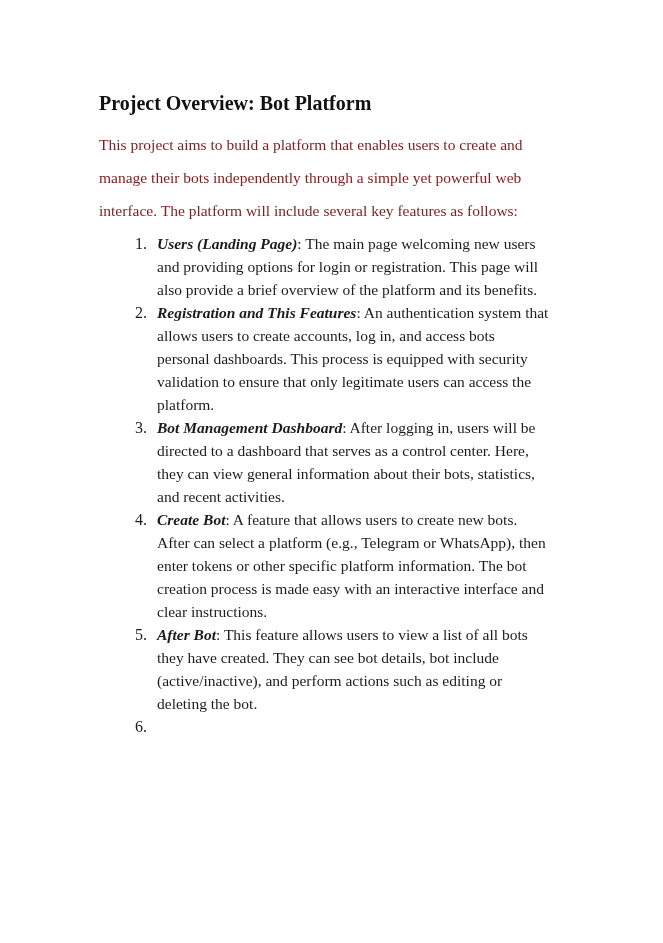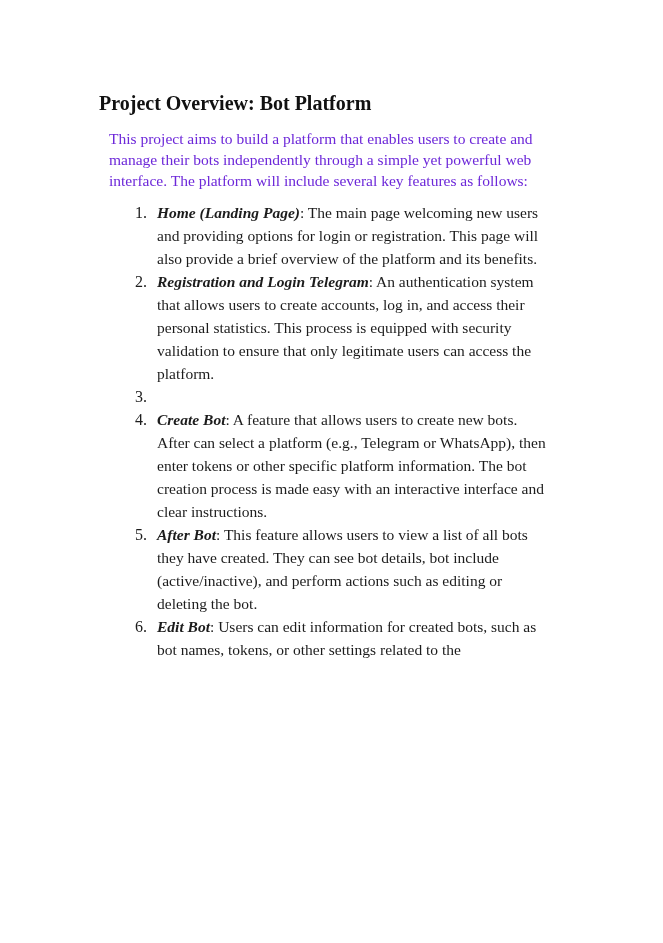--- a/index.html
+++ b/index.html
@@ -25,23 +25,23 @@
   .doc-title {
     font-family: "Liberation Serif", "DejaVu Serif", serif;
     font-size: 20px;
     line-height: 24px;
     font-weight: bold;
     color: #111111;
     margin: 0 0 13px 0;
   }
   .intro {
     font-size: 15.5px;
-    line-height: 21px;
-    margin: 10px;
-    color: #6d28d9;
+    line-height: 33px;
+    margin: 0;
+    color: #7f1d1d;
   }
   .feature-list {
     margin: 5px 0 0 0;
     padding: 0;
     list-style: none;
   }
   .feature-item {
     display: flex;
     align-items: flex-start;
     font-size: 15.5px;
@@ -76,44 +76,44 @@
   <div class="content">
 
     <h1 class="doc-title">Project Overview: Bot Platform</h1>
 
     <p class="intro">This project aims to build a platform that enables users to create and manage their bots independently through a simple yet powerful web interface. The platform will include several key features as follows:</p>
 
     <ol class="feature-list">
 
       <li class="feature-item">
         <span class="item-num">1.</span>
-        <span class="item-body"><span class="item-lead">Home (Landing Page)</span><span>: The main page welcoming new users and providing options for login or registration. This page will also provide a brief overview of the platform and its benefits.</span></span>
+        <span class="item-body"><span class="item-lead">Users (Landing Page)</span><span>: The main page welcoming new users and providing options for login or registration. This page will also provide a brief overview of the platform and its benefits.</span></span>
       </li>
 
       <li class="feature-item">
         <span class="item-num">2.</span>
-        <span class="item-body"><span class="item-lead">Registration and Login Telegram</span><span>: An authentication system that allows users to create accounts, log in, and access their personal statistics. This process is equipped with security validation to ensure that only legitimate users can access the platform.</span></span>
+        <span class="item-body"><span class="item-lead">Registration and This Features</span><span>: An authentication system that allows users to create accounts, log in, and access bots personal dashboards. This process is equipped with security validation to ensure that only legitimate users can access the platform.</span></span>
       </li>
 
       <li class="feature-item">
         <span class="item-num">3.</span>
+        <span class="item-body"><span class="item-lead">Bot Management Dashboard</span><span>: After logging in, users will be directed to a dashboard that serves as a control center. Here, they can view general information about their bots, statistics, and recent activities.</span></span>
       </li>
 
       <li class="feature-item">
         <span class="item-num">4.</span>
         <span class="item-body"><span class="item-lead">Create Bot</span><span>: A feature that allows users to create new bots. After can select a platform (e.g., Telegram or WhatsApp), then enter tokens or other specific platform information. The bot creation process is made easy with an interactive interface and clear instructions.</span></span>
       </li>
 
       <li class="feature-item">
         <span class="item-num">5.</span>
         <span class="item-body"><span class="item-lead">After Bot</span><span>: This feature allows users to view a list of all bots they have created. They can see bot details, bot include (active/inactive), and perform actions such as editing or deleting the bot.</span></span>
       </li>
 
       <li class="feature-item">
         <span class="item-num">6.</span>
-        <span class="item-body"><span class="item-lead">Edit Bot</span><span>: Users can edit information for created bots, such as bot names, tokens, or other settings related to the</span></span>
       </li>
 
     </ol>
   </div>
 
   <div class="page-number">25</div>
 </div>
 
 </body></html>

